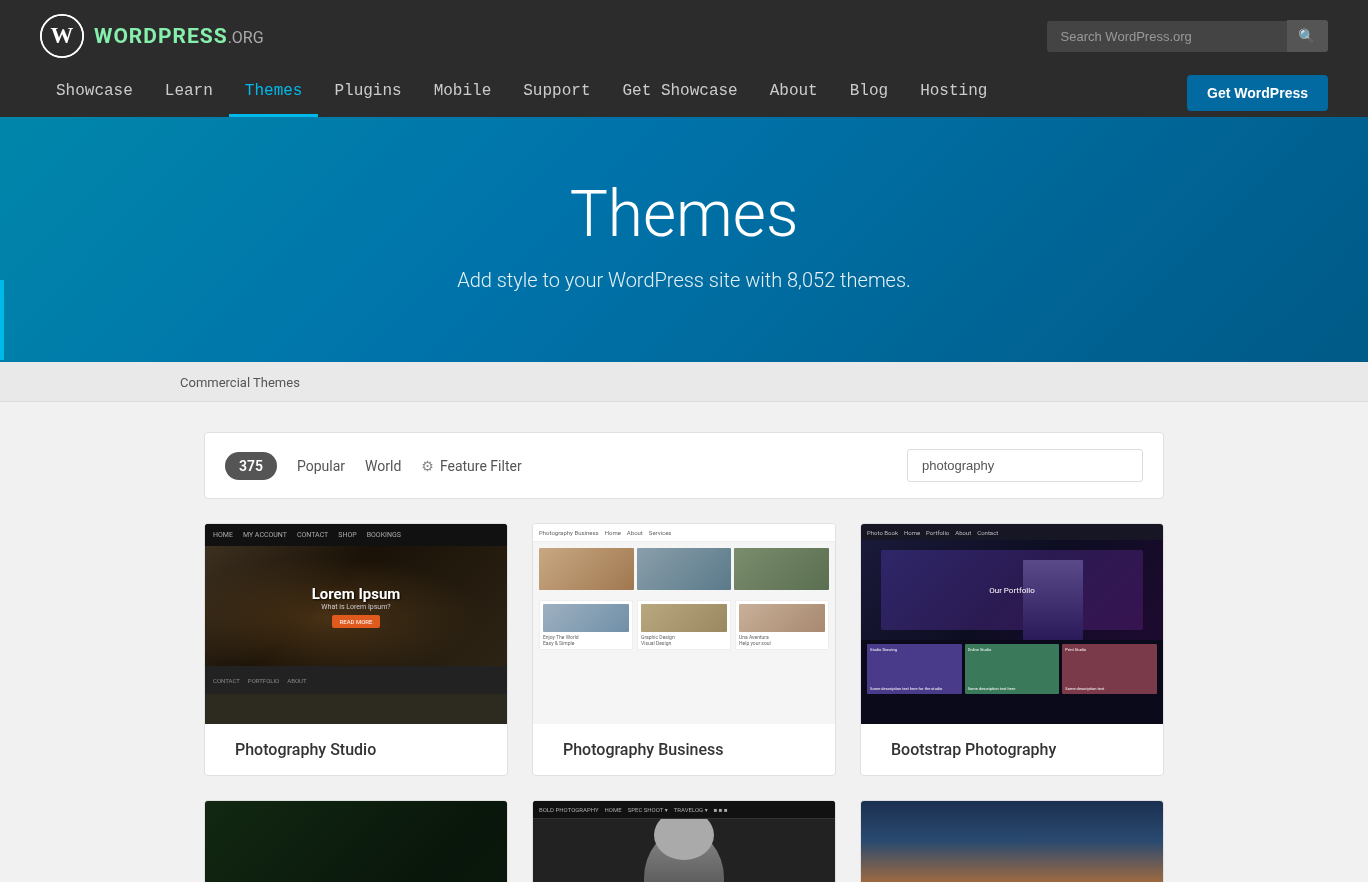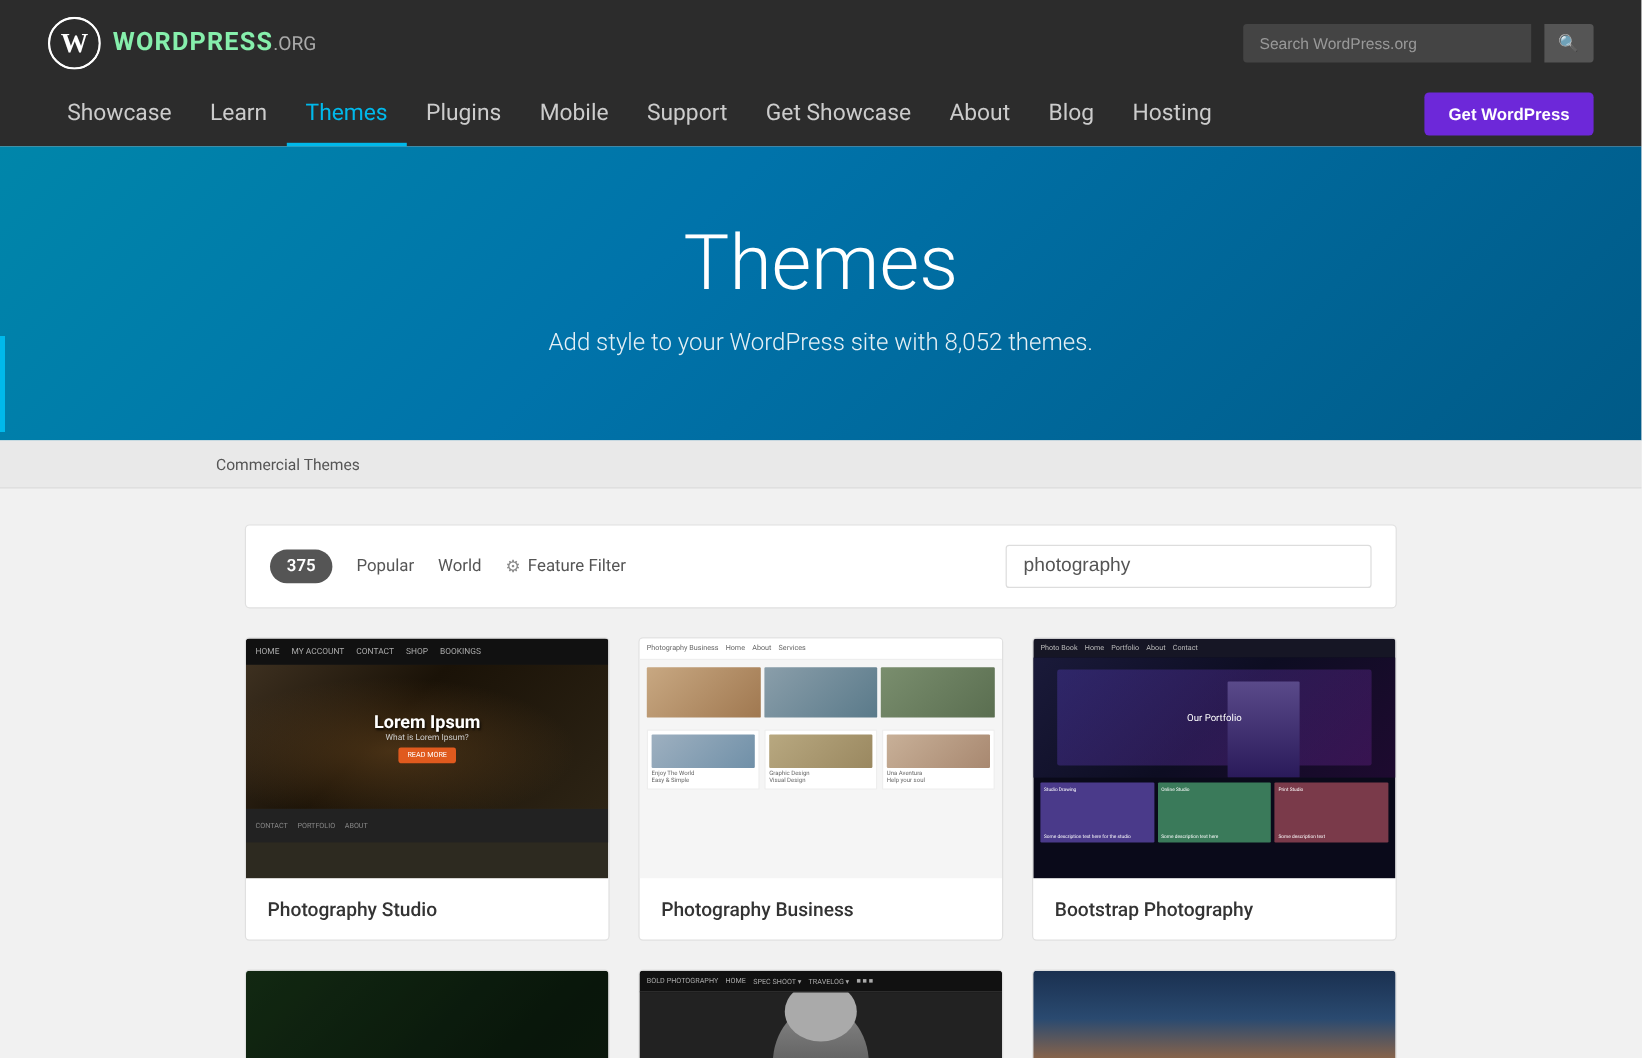--- a/index.html
+++ b/index.html
@@ -20,21 +20,22 @@
       display: flex;
       align-items: center;
       gap: 10px;
     }
     #wp-logo {
       width: 44px;
       height: 44px;
     }
     #search-area {
       display: flex;
-      gap: 11px;
+      align-items: center;
+      gap: 0;
     }
     #search-input {
       background: #444;
       border: none;
       color: #ccc;
       padding: 8px 14px;
       font-size: 13px;
       width: 240px;
       outline: none;
       border-radius: 3px 0 0 3px;
@@ -58,31 +59,32 @@
       padding: 0;
     }
     #nav-links {
       display: flex;
       gap: 0;
       list-style: none;
     }
     #nav-links li a {
       color: #ccc;
       text-decoration: none;
-      font-size: 19px;
+      font-size: 16px;
       padding: 14px 16px;
       display: block;
       transition: color 0.2s;
+      font-family: Liberation Mono, monospace;
     }
     #nav-links li.active a {
       color: #00b9eb;
       border-bottom: 3px solid #00b9eb;
     }
     #get-wordpress-btn {
-      background: #6d28d9;
+      background: #0369a1;
       color: #fff;
       border: none;
       padding: 10px 20px;
       font-size: 14px;
       font-weight: 600;
       border-radius: 4px;
       cursor: pointer;
       white-space: nowrap;
     }
 
@@ -161,23 +163,23 @@
       font-size: 14px;
       cursor: pointer;
     }
     #feature-filter-icon {
       font-size: 14px;
       color: #888;
     }
     #theme-search {
       border: 1px solid #ddd;
       padding: 8px 14px;
-      font-size: 16px;
+      font-size: 13px;
       border-radius: 3px;
-      width: 305px;
+      width: 236px;
       outline: none;
       color: #555;
     }
 
     
     #theme-grid {
       display: grid;
       grid-template-columns: repeat(3, 1fr);
       gap: 24px;
     }
@@ -193,21 +195,21 @@
       height: 200px;
       overflow: hidden;
       position: relative;
     }
     .theme-thumbnail-inner {
       width: 100%;
       height: 100%;
       position: relative;
     }
     .theme-name {
-      padding: 16px 18px;
+      padding: 16px 30px;
       font-size: 16px;
       color: #333;
       font-weight: 500;
     }
 
     
     
     .thumb-photography-studio {
       background: linear-gradient(180deg, #1a1a1a 30px, #2d2a20 30px);
       position: relative;

